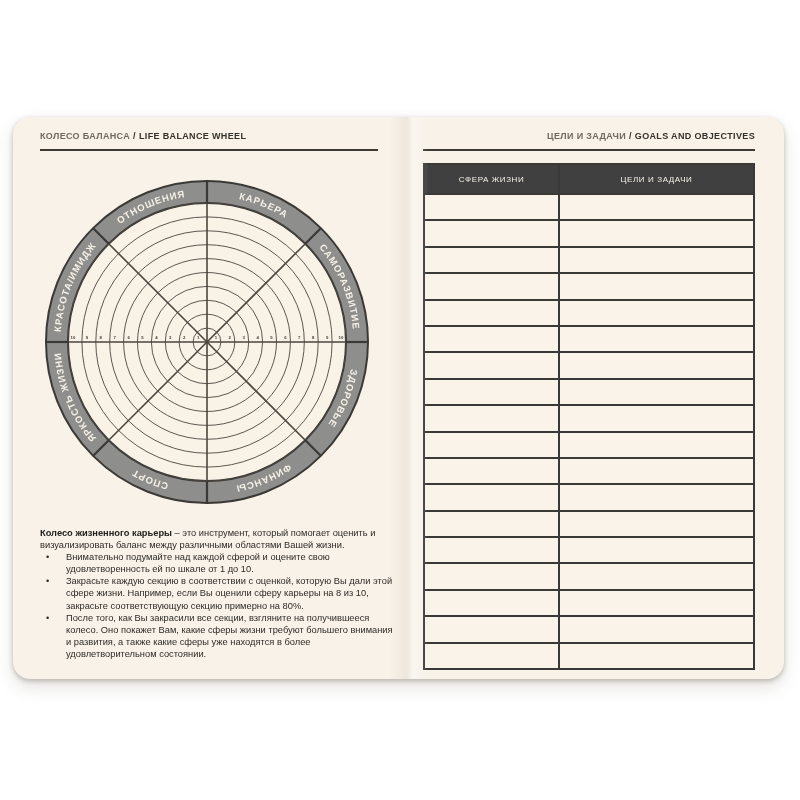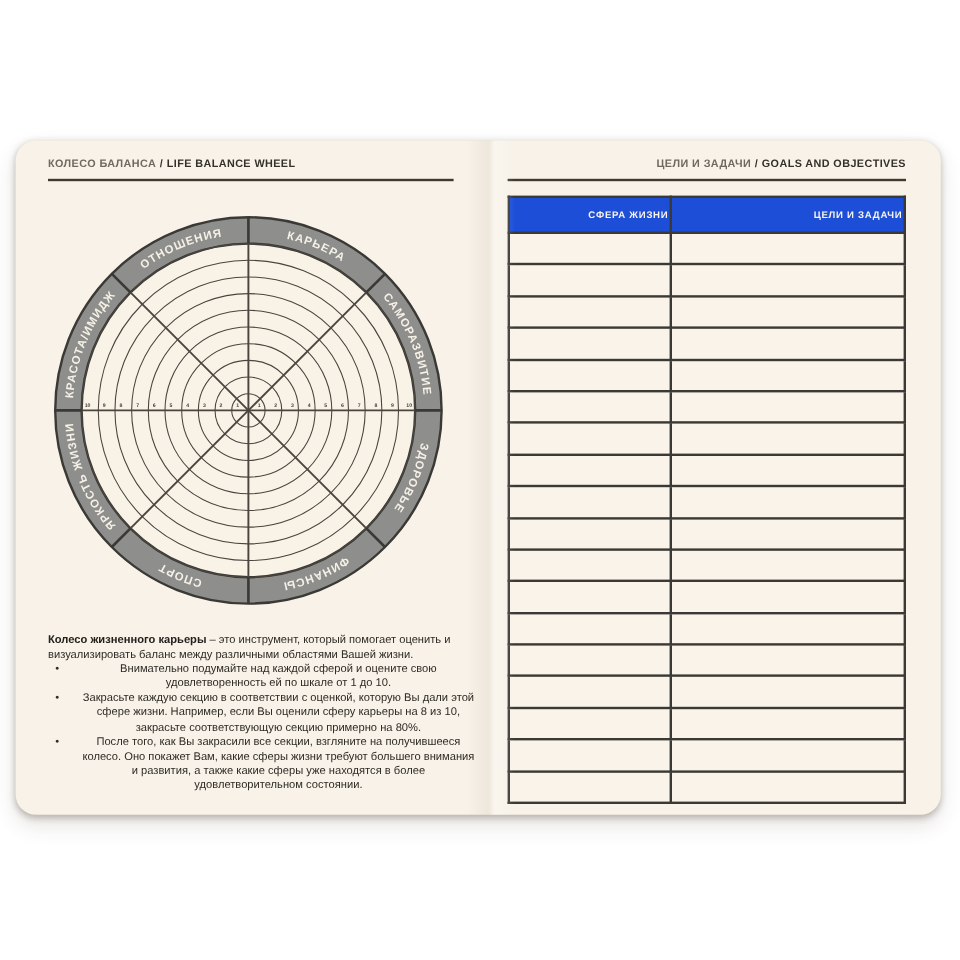--- a/index.html
+++ b/index.html
@@ -35,31 +35,31 @@
   .divider{stroke:#3b3936;stroke-width:2.2;}
   .ring-outline{fill:none;stroke:#3b3936;stroke-width:2;}
   .tick{font-family:"Liberation Sans",sans-serif;font-weight:bold;font-size:4.3px;fill:#3f3c36;text-anchor:middle;}
   .seg-label{font-family:"Liberation Sans",sans-serif;font-weight:bold;font-size:9.5px;fill:#f6f1e7;letter-spacing:.9px;text-anchor:middle;}
 
   
   .description{position:absolute;left:27px;top:410px;width:358px;color:#2e2b26;font-size:9.3px;line-height:12.1px;}
   .description p{margin:0;}
   .description b{font-weight:bold;color:#23211d;}
   .description ul{margin:0;padding:0;list-style:none;}
-  .description li{position:relative;padding-left:26px;text-align:center;}
+  .description li{position:relative;padding-left:26px;}
   .description li::before{content:"\2022";position:absolute;left:6px;top:0;}
 
   
   .goals-table{
     position:absolute;left:410px;top:46px;width:332px;height:504px;
     border-collapse:collapse;table-layout:fixed;
   }
   .goals-table th{
-    background:#1d4ed8;color:#f7f3ea;font-size:8px;font-weight:bold;letter-spacing:.6px;
-    height:26px;text-align:right;vertical-align:middle;
+    background:#404040;color:#f7f3ea;font-size:8px;font-weight:normal;letter-spacing:.6px;
+    height:26px;text-align:center;vertical-align:middle;
   }
   .goals-table th,.goals-table td{border:2px solid #3b3936;}
   .goals-table td{height:22.4px;background:#f9f3e9;}
 </style>
 </head>
 <body>
 
 <div class="canvas">
   <div class="spread">
 

